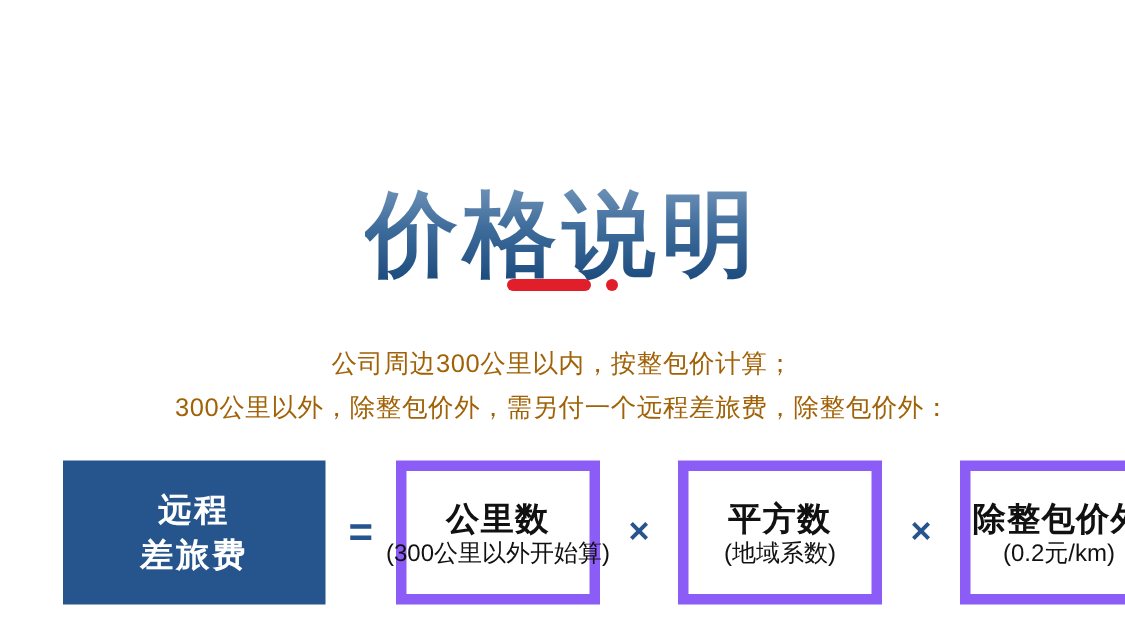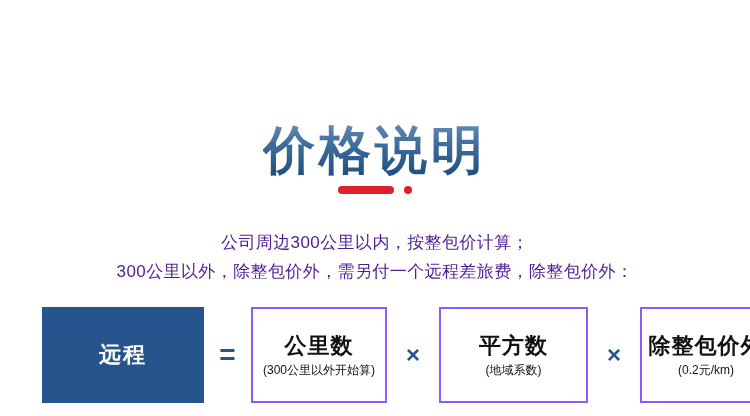--- a/index.html
+++ b/index.html
@@ -18,21 +18,21 @@
   
   .title-wrap {
     position: absolute;
     top: 84px;
     left: 0;
     width: 750px;
     text-align: center;
   }
   .page-title {
     display: inline-block;
-    font-size: 52px;
+    font-size: 62px;
     line-height: 62px;
     font-weight: bold;
     letter-spacing: 4px;
     background: linear-gradient(to bottom, #6C90B6 0%, #3E6C9B 42%, #1B4A7D 100%);
     -webkit-background-clip: text;
     background-clip: text;
     color: transparent;
     -webkit-text-fill-color: transparent;
     white-space: nowrap;
   }
@@ -62,21 +62,21 @@
     margin-left: 10px;
   }
 
   
   .desc {
     position: absolute;
     top: 228px;
     left: 0;
     width: 750px;
     text-align: center;
-    color: #4c1d95;
+    color: #a16207;
   }
   .desc-line {
     font-size: 17px;
     line-height: 29px;
     letter-spacing: 0.4px;
     white-space: nowrap;
   }
 
   
   .formula {
@@ -116,41 +116,41 @@
   }
   .op-eq {
     width: 47px;
   }
   .op-mul {
     width: 52px;
     font-size: 24px;
   }
   .term-box {
     height: 96px;
-    border: 2px solid #8b5cf6;
+    border: 7px solid #8b5cf6;
     background: #ffffff;
     box-sizing: border-box;
     display: flex;
     flex-direction: column;
     align-items: center;
     justify-content: center;
     flex: 0 0 auto;
   }
   .term-box.b1 { width: 136px; }
-  .term-box.b2 { width: 149px; }
+  .term-box.b2 { width: 136px; }
   .term-box.b3 { width: 132px; }
   .term-main {
     font-size: 22px;
     font-weight: bold;
     color: #111111;
     line-height: 28px;
     letter-spacing: 1px;
   }
   .term-sub {
-    font-size: 12px;
+    font-size: 16px;
     color: #111111;
     line-height: 18px;
     margin-top: 1px;
     white-space: nowrap;
   }
 </style>
 </head>
 <body>
 
 <div class="title-wrap">
@@ -164,20 +164,21 @@
 
 <div class="desc">
   <div class="desc-line">公司周边300公里以内，按整包价计算；</div>
   <div class="desc-line">300公里以外，除整包价外，需另付一个远程差旅费，除整包价外：</div>
 </div>
 
 <div class="formula">
 
   <div class="fee-box">
     <span class="fee-line">远程</span>
+    <span class="fee-line">差旅费</span>
   </div>
 
   <div class="op op-eq">=</div>
 
   <div class="term-box b1">
     <span class="term-main">公里数</span>
     <span class="term-sub">(300公里以外开始算)</span>
   </div>
 
   <div class="op op-mul">×</div>

